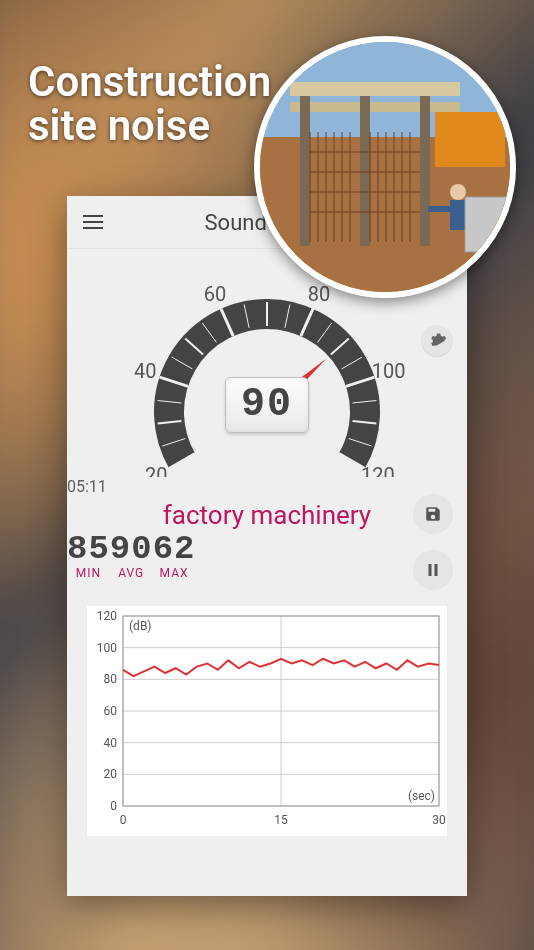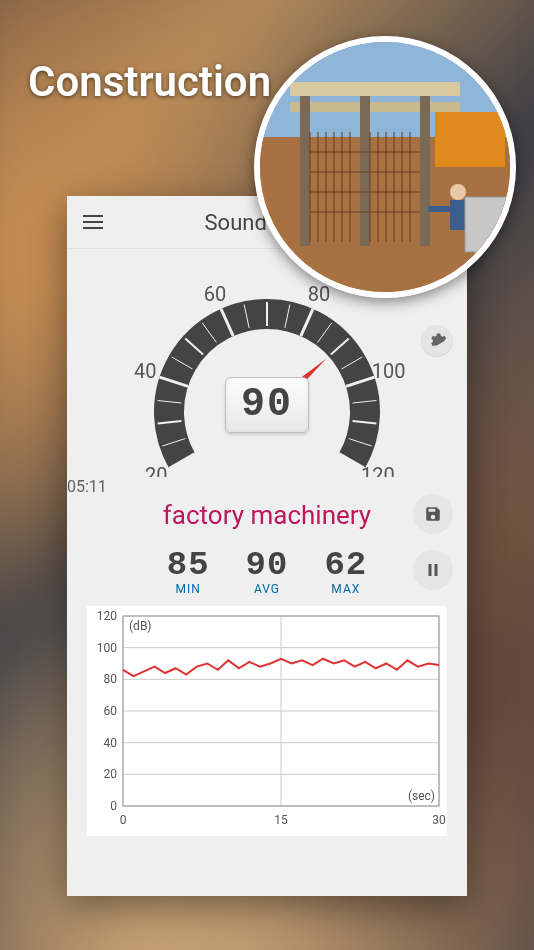--- a/index.html
+++ b/index.html
@@ -151,38 +151,35 @@
   }
   .description {
     text-align: center;
     color: #be185d;
     font-size: 26px;
     margin-top: 4px;
     font-weight: 400;
   }
   .stats-row {
     display: flex;
-    justify-content: center;
-    gap: 36px;
-    margin-top: 16px;
   }
   .stat {
     text-align: center;
   }
   .stat-val {
     font-family: "Courier New", monospace;
     font-weight: 700;
     font-size: 34px;
     color: #444;
     letter-spacing: 1px;
   }
   .stat-label {
     font-size: 12px;
     letter-spacing: 1px;
-    color: #0369a1;
+    color: #be185d;
     margin-top: -2px;
   }
   .side-btns {
     position: absolute;
     right: 14px;
     top: 298px;
     display: flex;
     flex-direction: column;
     gap: 16px;
   }
@@ -206,20 +203,21 @@
   }
   .chart-box svg { width:100%; height:100%; display:block; }
 </style>
 </head>
 <body>
 
 <div class="bg"></div>
 
 <div class="promo-title">
   <span>Construction</span><br>
+  <span>site noise</span>
 </div>
 
 <div class="promo-circle">
   <svg viewBox="0 0 250 250" preserveAspectRatio="xMidYMid slice">
 
     <rect x="0" y="0" width="250" height="95" fill="#8fb6d8"></rect>
     <rect x="0" y="95" width="250" height="155" fill="#a87142"></rect>
 
     <rect x="30" y="40" width="170" height="14" fill="#d9c9a0"></rect>
     <rect x="30" y="60" width="170" height="10" fill="#c9b98f"></rect>

